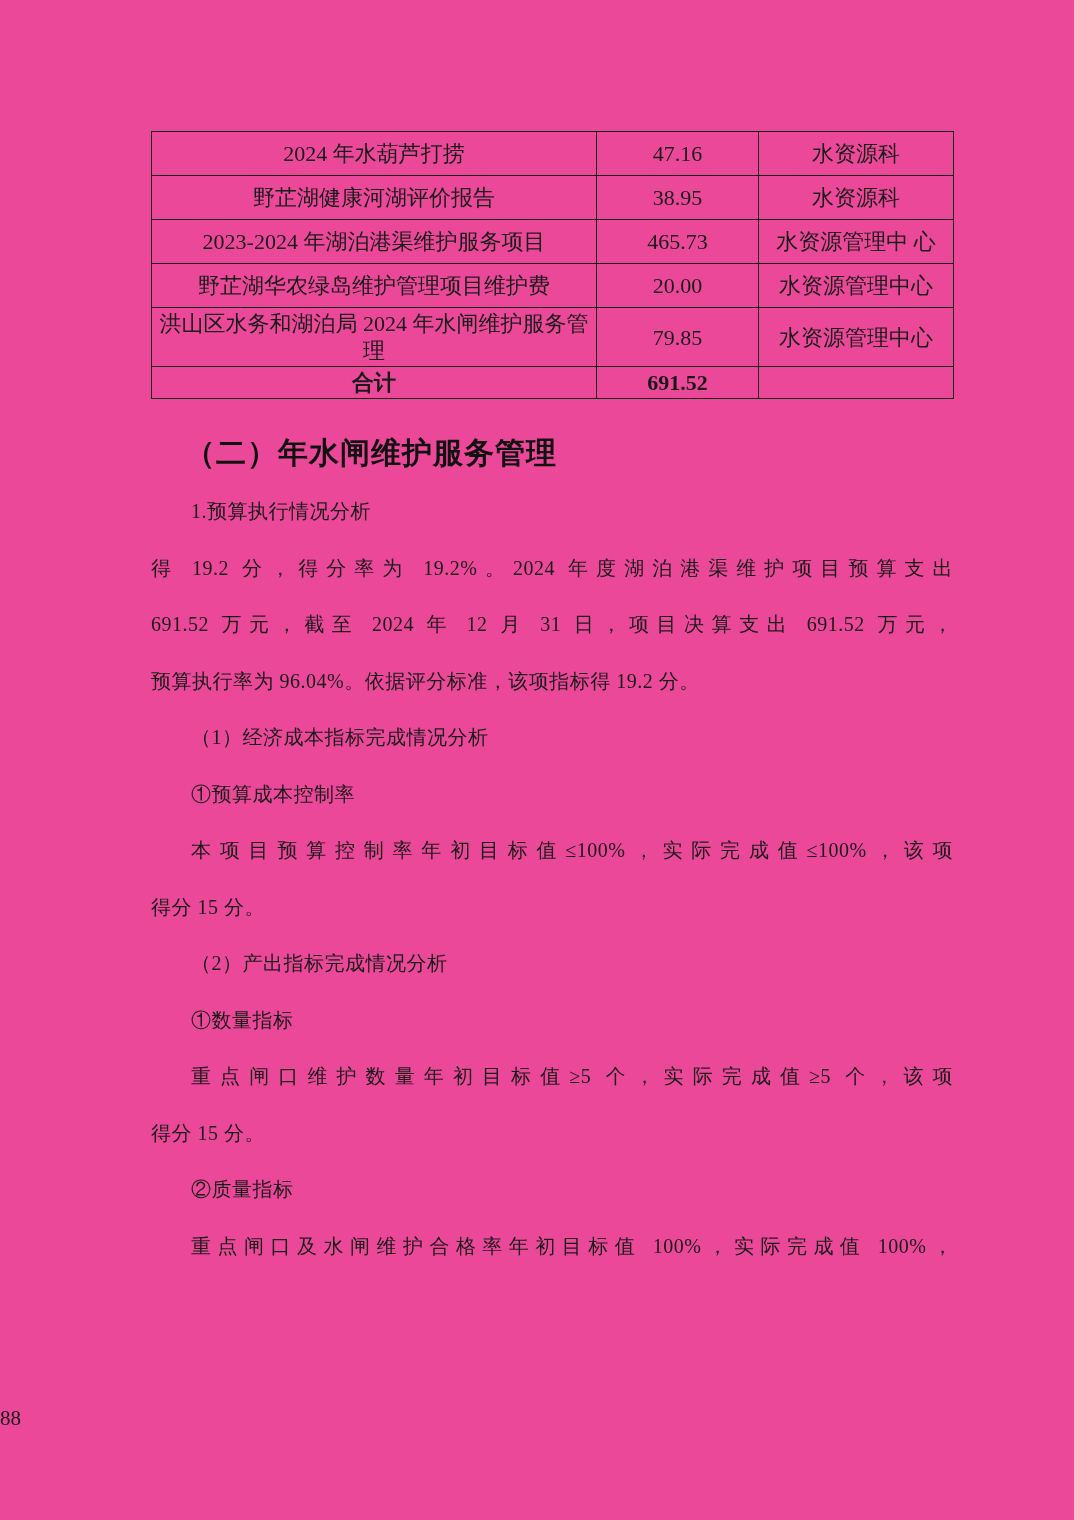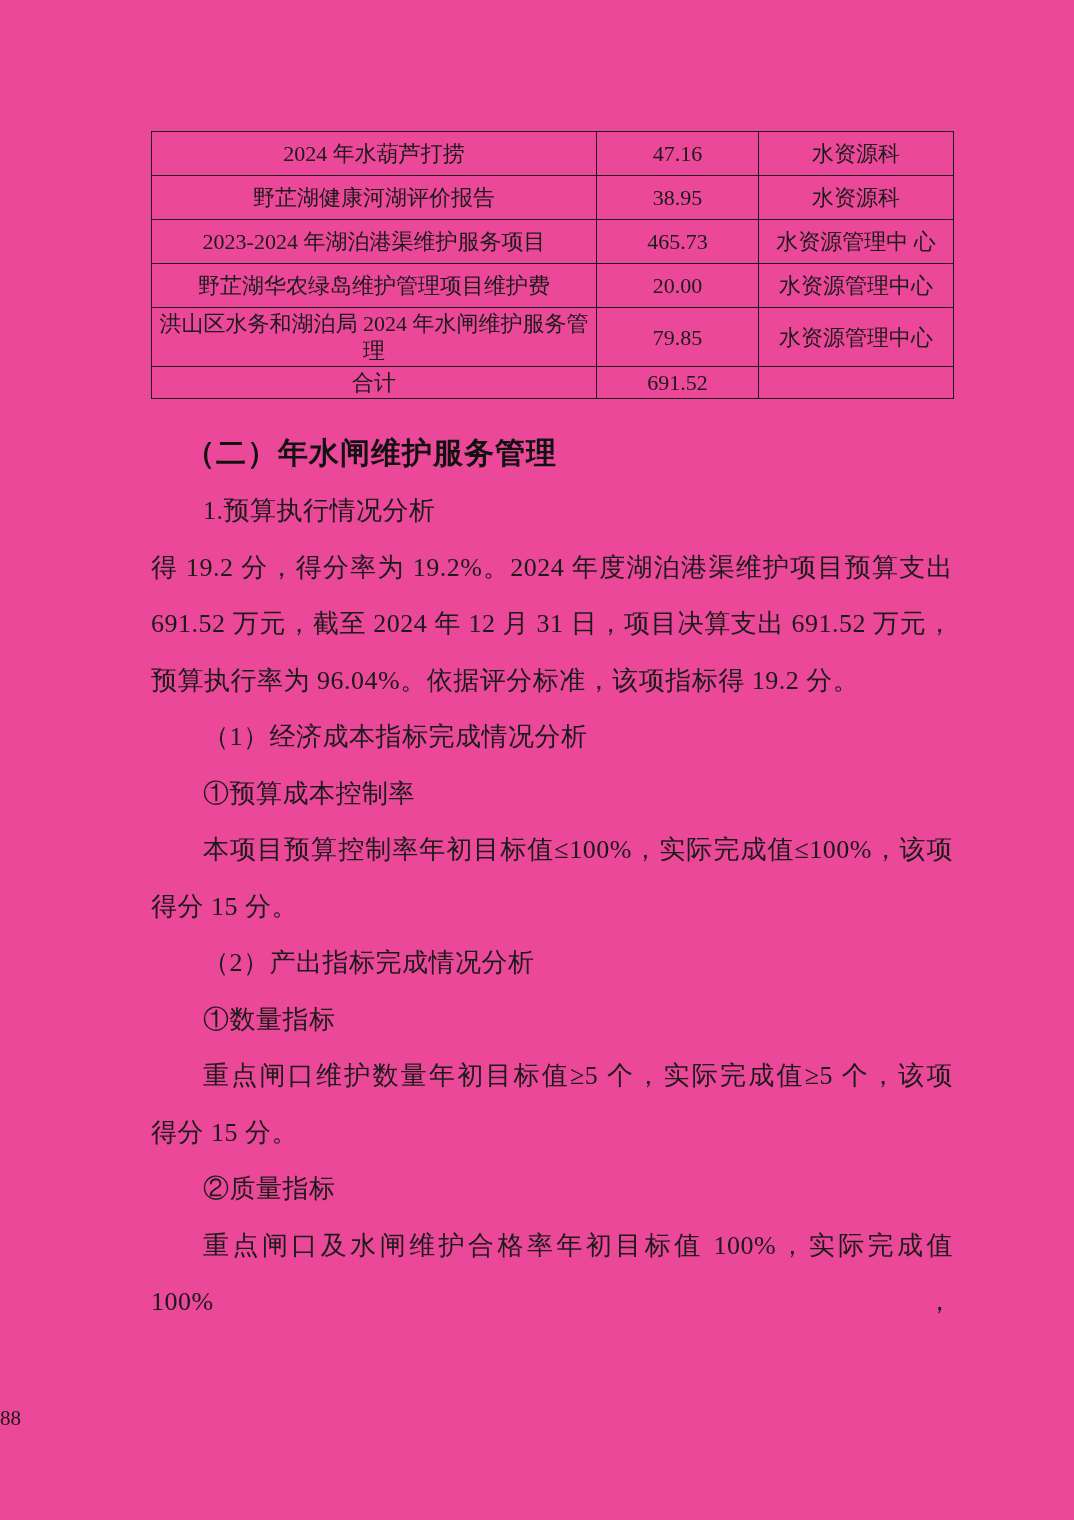--- a/index.html
+++ b/index.html
@@ -27,32 +27,32 @@
   }
   table.doc-table td {
     border: 1.5px solid #1a1a1a;
     text-align: center;
     vertical-align: middle;
     padding: 2px 6px;
     line-height: 27px;
   }
   tr.r-single { height: 44px; }
   tr.r-double { height: 59px; margin-left: 19px; }
-  tr.r-total  { height: 32px; }
+  tr.r-total  { height: 32px; font-weight: bold; }
   .section-heading {
     margin: 24px 0 0 0;
     font-size: 30px;
     font-weight: 700;
     line-height: 60px;
     text-indent: 34px;
     color: #111111;
     letter-spacing: 1px;
   }
   .ln {
-    font-size: 26px;
+    font-size: 20px;
     line-height: 56.5px;
     margin: 0;
     letter-spacing: 0.5px;
   }
   .ind  { text-indent: 2em; }
   .just { text-align: justify; text-align-last: justify; }
   .page-number {
     position: absolute;
     top: 1406px;
     left: 0;

